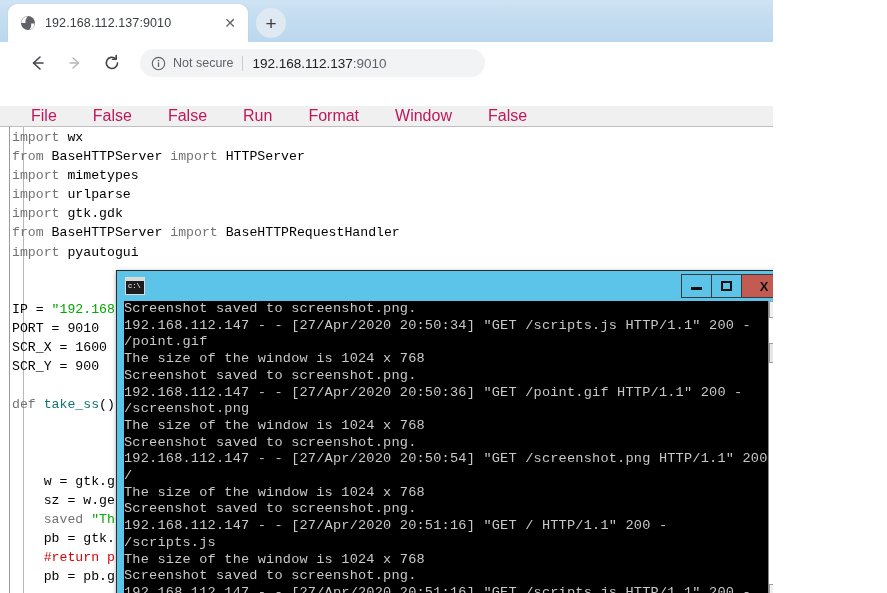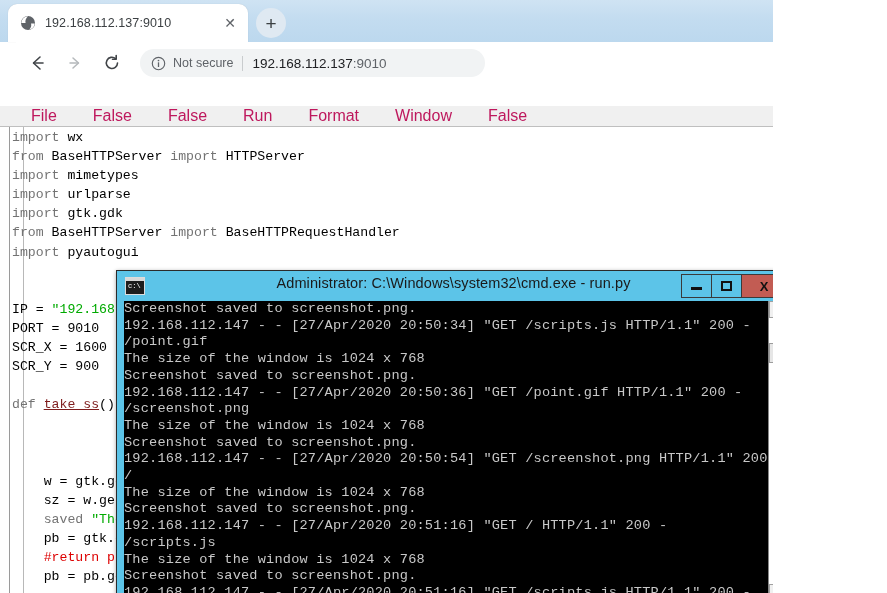--- a/index.html
+++ b/index.html
@@ -127,21 +127,21 @@
     position: absolute; left: 12px; top: 1px;
     font-family: "Liberation Mono", "DejaVu Sans Mono", monospace;
     font-size: 13.2px;
     line-height: 19.1px;
     white-space: pre;
     color: #000000;
   }
   .kw  { color: #737373; }
   .bi  { color: #900090; }
   .str { color: #00aa00; }
-  .def { color: #7f1d1d; text-decoration: underline; }
+  .def { color: #0f766e; }
   .cmt { color: #dd0000; }
 
   
   .cmdwin {
     position: absolute;
     left: 116px; top: 186px; width: 675px; height: 345px;
     background: #5cc4e8;
     border: 1px solid #2b2b2b;
     box-sizing: border-box;
     box-shadow: 0 1px 4px rgba(0,0,0,0.35);
@@ -346,21 +346,20 @@
     :
          </div>
     </div>
 
     <div class="cmdwin">
 
       <div class="cmd-titlebar">
         <span class="cmd-sysicon">
           <span class="cmd-sysicon-glyph">c:\</span>
         </span>
-        <span class="cmd-title">Administrator: C:\Windows\system32\cmd.exe - run.py</span>
         <span class="cmd-buttons">
           <span class="cmd-btn">
               <i class="glyph-min"></i>
             </span>
           <span class="cmd-btn">
               <i class="glyph-max"></i>
             </span>
           <span class="cmd-btn close">X</span>
         </span>
       </div>

